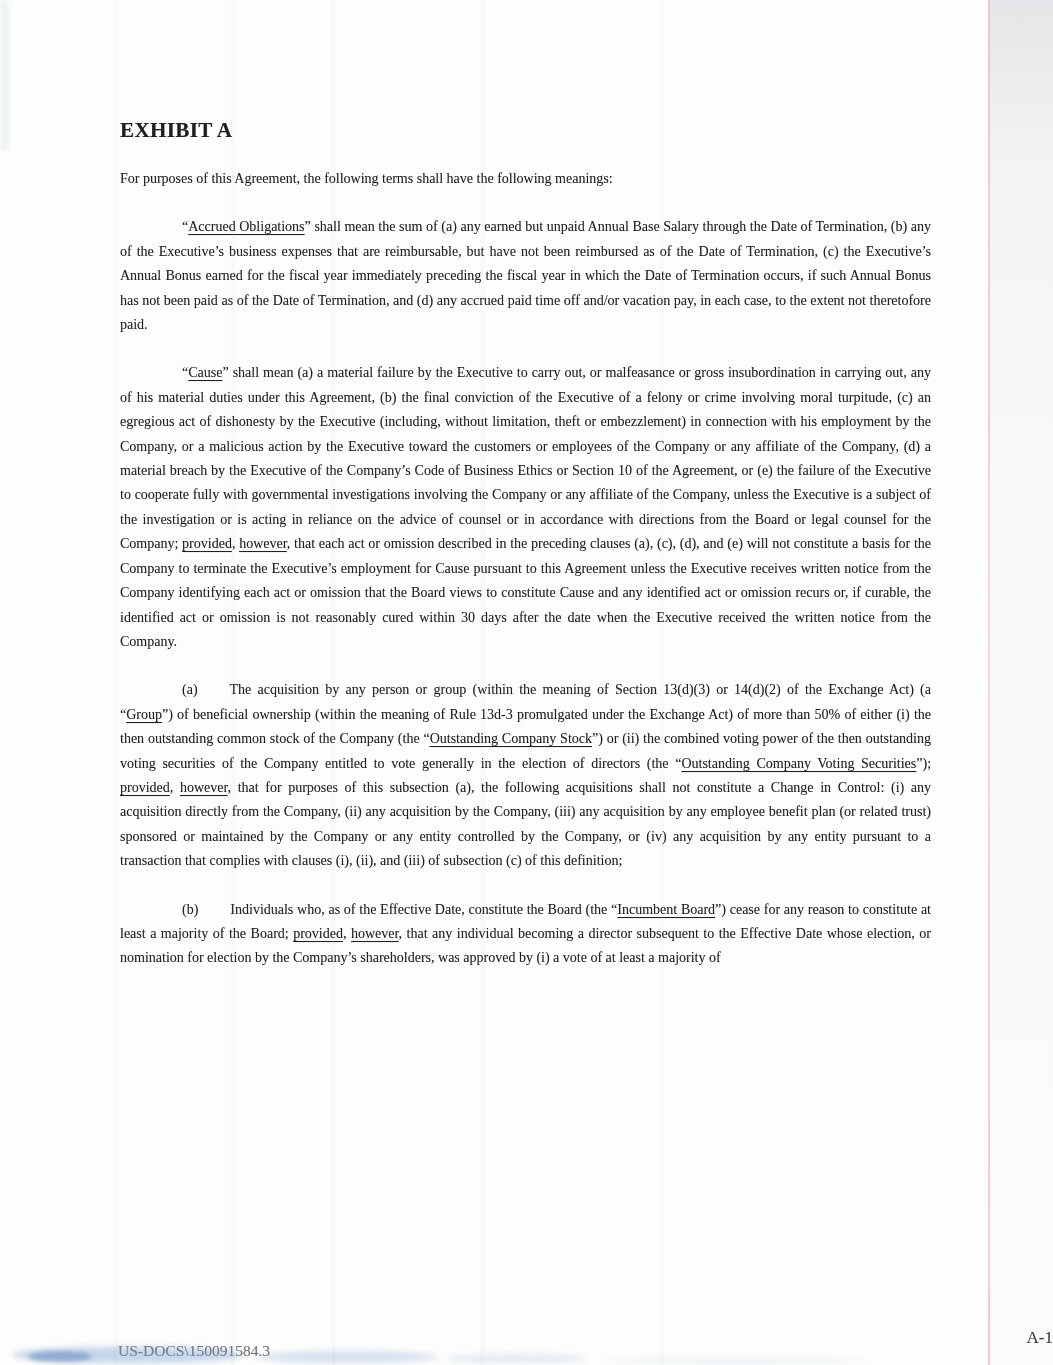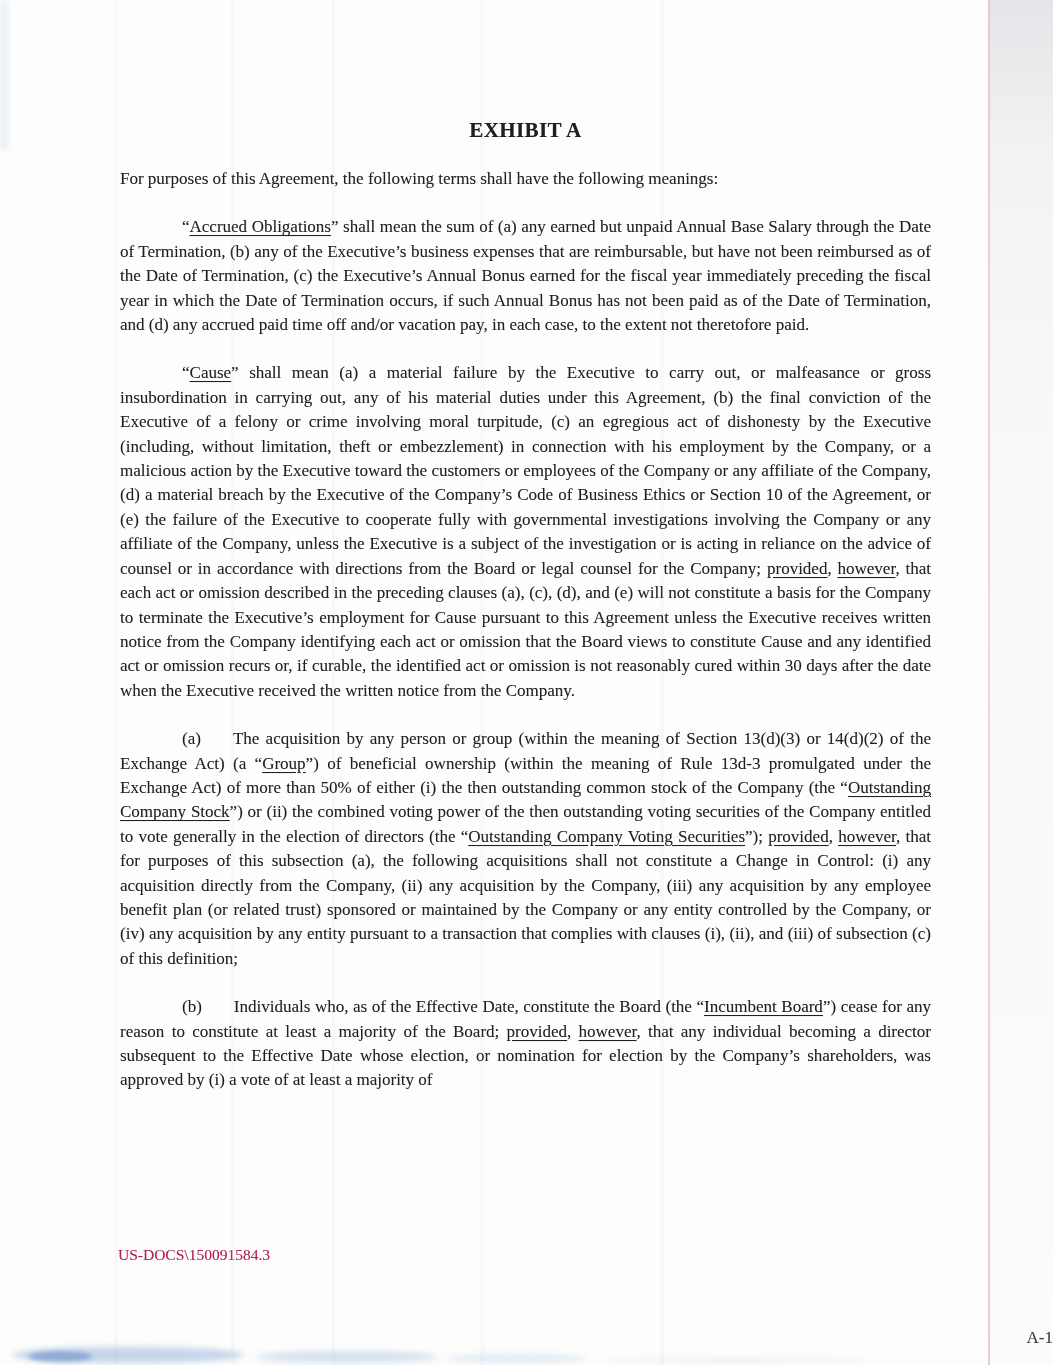--- a/index.html
+++ b/index.html
@@ -14,51 +14,51 @@
     background: #fdfdfc;
     overflow: hidden;
     color: #1f1f1f;
   }
   .content {
     position: absolute;
     left: 120px; top: 118px;
     width: 811px;
   }
   .doc-title {
-    text-align: center;
+    text-align: left;
     font-weight: bold;
     font-size: 21px;
     letter-spacing: 0.4px;
     margin-bottom: 24px;
     text-shadow: 0.2px 0.2px 0.6px rgba(30,30,30,0.45);
   }
   .para {
-    font-size: 17px;
+    font-size: 14px;
     line-height: 24.4px;
     text-align: justify;
     margin-bottom: 24px;
     text-shadow: 0.2px 0.2px 0.5px rgba(40,40,40,0.30);
     font-family: Liberation Serif, serif;
   }
   .para.indent { text-indent: 62px; }
   .para .u { text-decoration: underline; text-underline-offset: 3px; }
   .para .gap { display: inline-block; width: 32px; }
   .footer-page-number {
     position: absolute;
     top: 1328px; left: 0; width: 1053px;
     text-align: right;
     font-size: 17px;
     color: #2a2a2a;
     text-shadow: 0.2px 0.2px 0.5px rgba(40,40,40,0.3);
   }
   .footer-doc-id {
     position: absolute;
-    top: 1246px; left: 118px;
+    top: 1342px; left: 118px;
     font-size: 15.5px;
-    color: #be185d;
+    color: #737373;
     text-shadow: 0.2px 0.2px 0.5px rgba(40,40,40,0.3);
   }
   
   .scan-edge-line {
     position: absolute; top: 0; left: 988px;
     width: 2px; height: 1365px;
     background: linear-gradient(to bottom,
       rgba(223,150,176,0.55) 0%,
       rgba(223,150,176,0.38) 45%,
       rgba(223,150,176,0.50) 100%);

